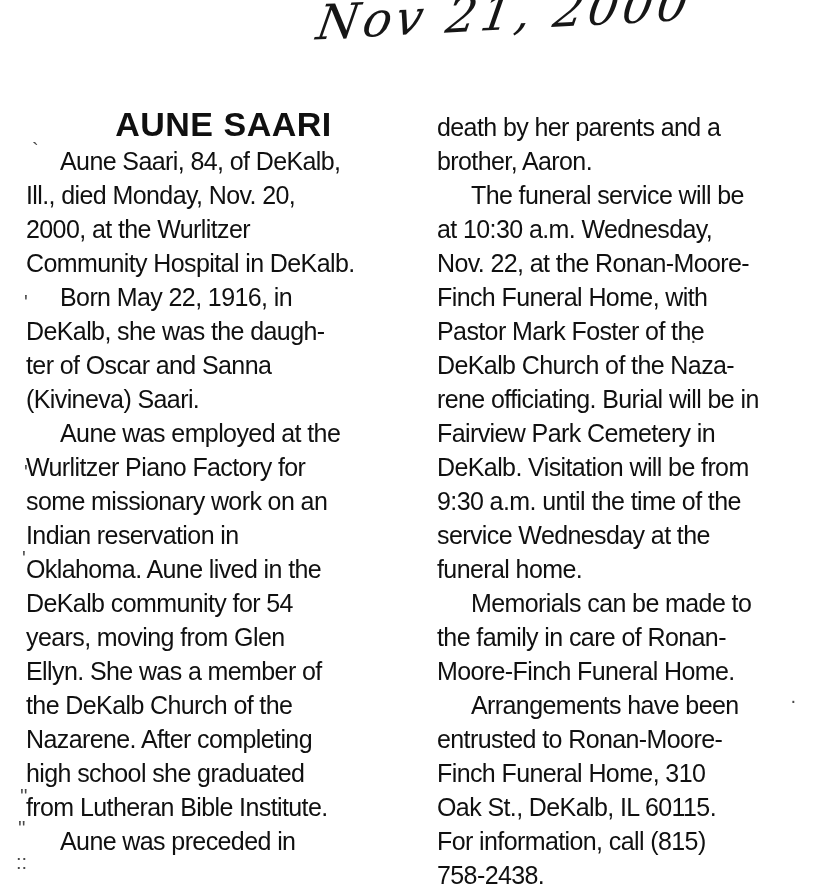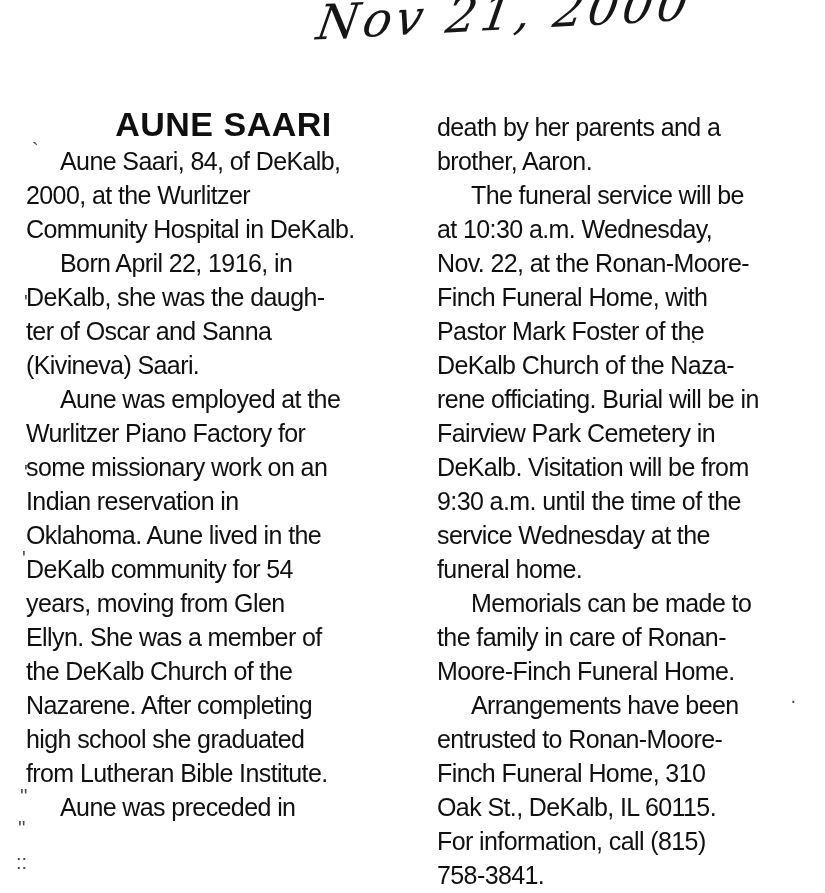--- a/index.html
+++ b/index.html
@@ -78,23 +78,24 @@
 <div class="page">
 
   <div class="handwritten">Nov 21, 2000</div>
 
   <div class="columns">
 
     <div class="col left">
       <div class="obit-title">AUNE SAARI</div>
       <div>
           <div class="line indent">Aune Saari, 84, of DeKalb,</div>
+          <div class="line">Ill., died Monday, Nov. 20,</div>
           <div class="line">2000, at the Wurlitzer</div>
           <div class="line">Community Hospital in DeKalb.</div>
-          <div class="line indent">Born April 22, 1916, in</div>
+          <div class="line indent">Born May 22, 1916, in</div>
           <div class="line">DeKalb, she was the daugh-</div>
           <div class="line">ter of Oscar and Sanna</div>
           <div class="line">(Kivineva) Saari.</div>
           <div class="line indent">Aune was employed at the</div>
           <div class="line">Wurlitzer Piano Factory for</div>
           <div class="line">some missionary work on an</div>
           <div class="line">Indian reservation in</div>
           <div class="line">Oklahoma. Aune lived in the</div>
           <div class="line">DeKalb community for 54</div>
           <div class="line">years, moving from Glen</div>
@@ -124,21 +125,21 @@
           <div class="line">service Wednesday at the</div>
           <div class="line">funeral home.</div>
           <div class="line indent">Memorials can be made to</div>
           <div class="line">the family in care of Ronan-</div>
           <div class="line">Moore-Finch Funeral Home.</div>
           <div class="line indent">Arrangements have been</div>
           <div class="line">entrusted to Ronan-Moore-</div>
           <div class="line">Finch Funeral Home, 310</div>
           <div class="line">Oak St., DeKalb, IL 60115.</div>
           <div class="line">For information, call (815)</div>
-          <div class="line">758-3841.</div>
+          <div class="line">758-2438.</div>
         </div>
     </div>
 
   </div>
 
 <span class="artifact" style="left: 32px; top: 140px;">`</span>
     <span class="artifact" style="left: 24px; top: 292px;">'</span>
     <span class="artifact" style="left: 24px; top: 462px;">'</span>
     <span class="artifact" style="left: 22px; top: 548px;">'</span>
     <span class="artifact" style="left: 26px; top: 758px;">·</span>

